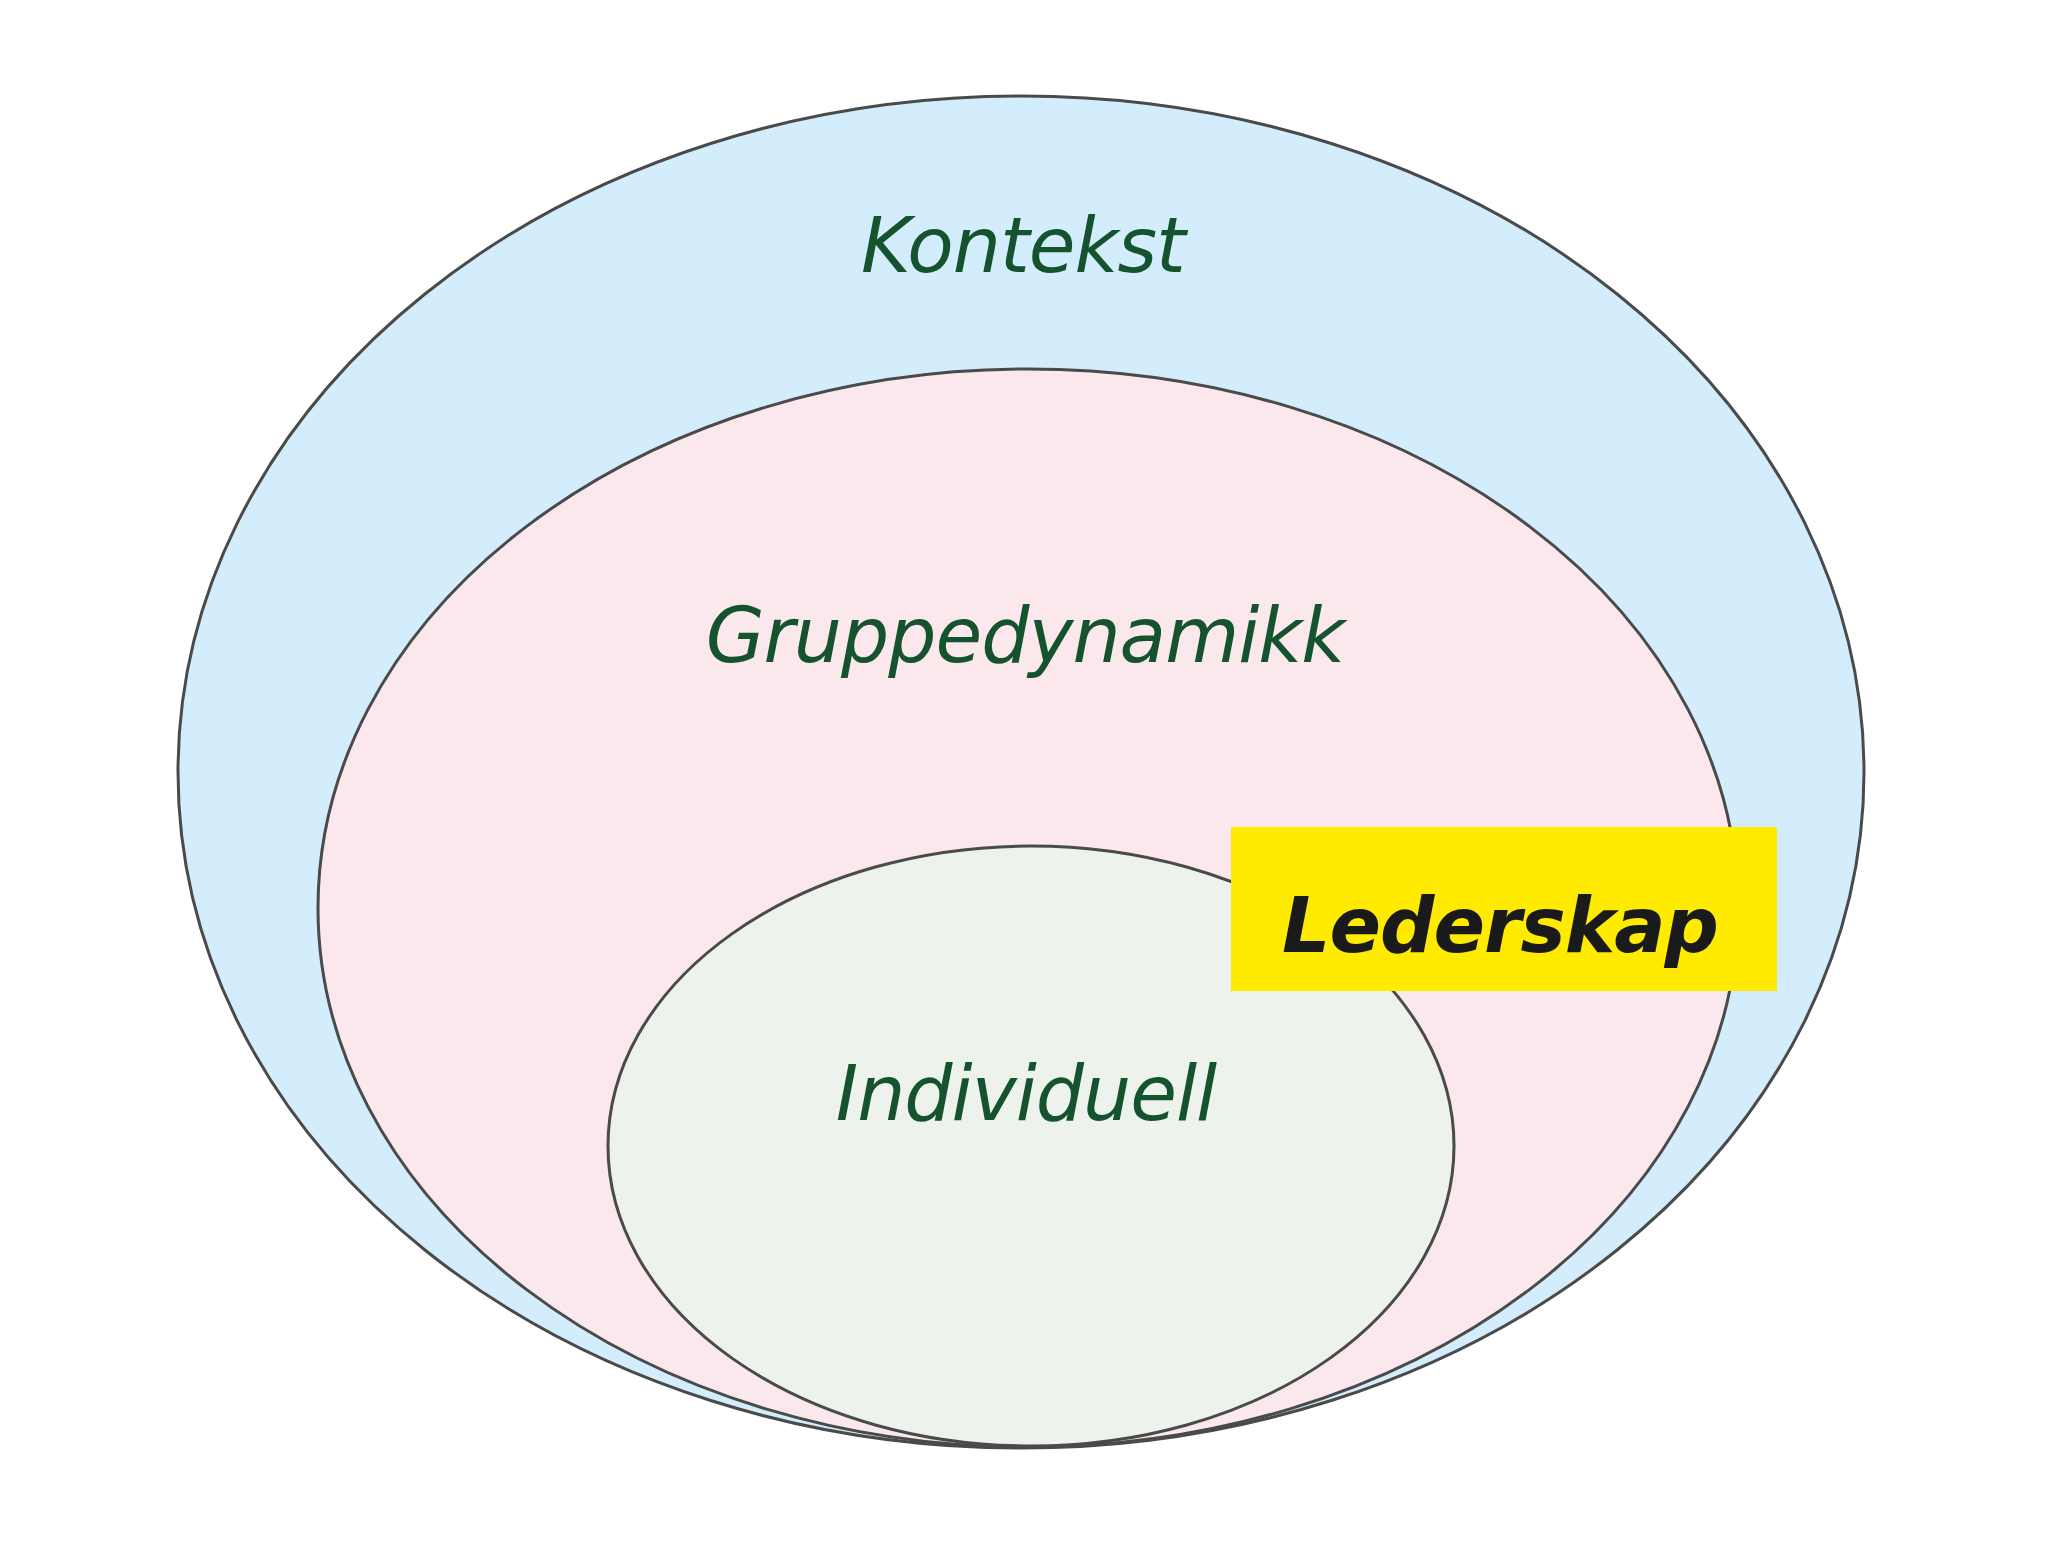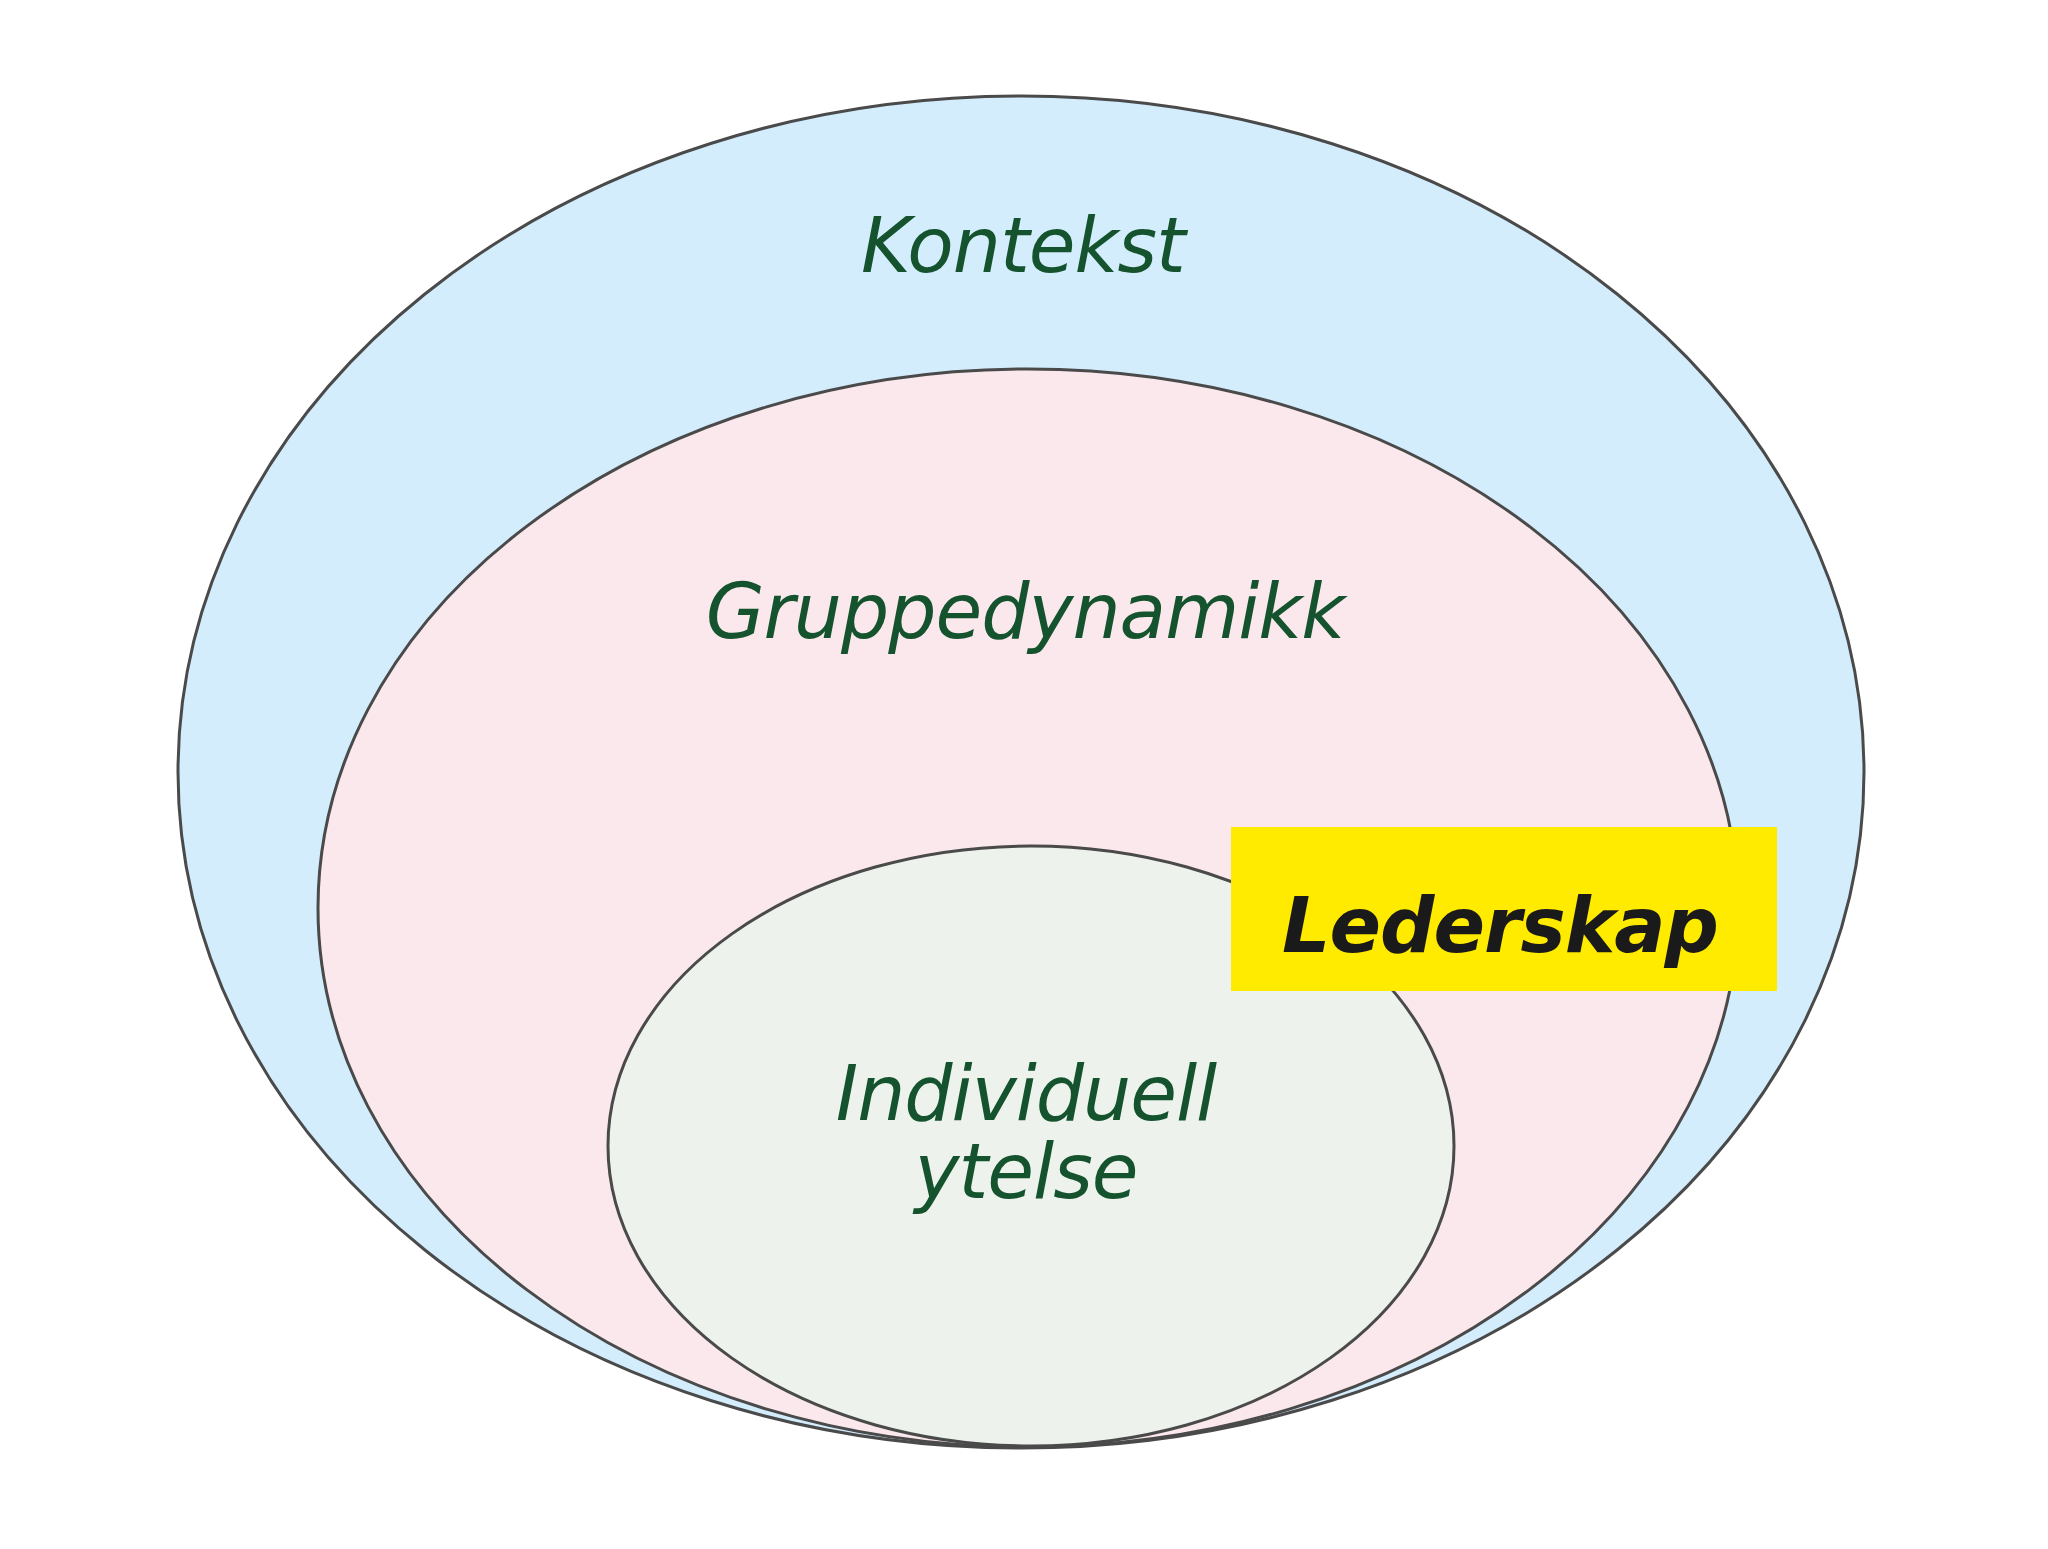--- a/index.html
+++ b/index.html
@@ -32,21 +32,21 @@
       letter-spacing: -1px;
     }
     .label-context {
       left: 1023px;
       top: 198px;
       font-size: 76px;
       line-height: 96px;
     }
     .label-group {
       left: 1025px;
-      top: 564px;
+      top: 588px;
       font-size: 76px;
       line-height: 96px;
     }
     .label-individual {
       left: 1026px;
       top: 1055px;
       font-size: 76px;
       line-height: 78px;
     }
     .label-individual span {
@@ -84,18 +84,17 @@
   <ellipse id="ell-individual" cx="1031" cy="1146" rx="423" ry="300" fill="#EDF3EC" stroke="#4a4a4a" stroke-width="3"></ellipse>
   <rect id="rect-leadership" x="1231" y="827" width="546" height="164" fill="#FFEB00"></rect>
 </svg>
 
 <div class="label label-context">Kontekst</div>
 
 <div class="label label-group">Gruppedynamikk</div>
 
 <div class="label label-individual">
   <span>Individuell</span>
-  <span>ytelse</span>
 </div>
 
 <div class="leadership-box">
   <span class="leadership-text">Lederskap</span>
 </div>
 
 </body></html>

